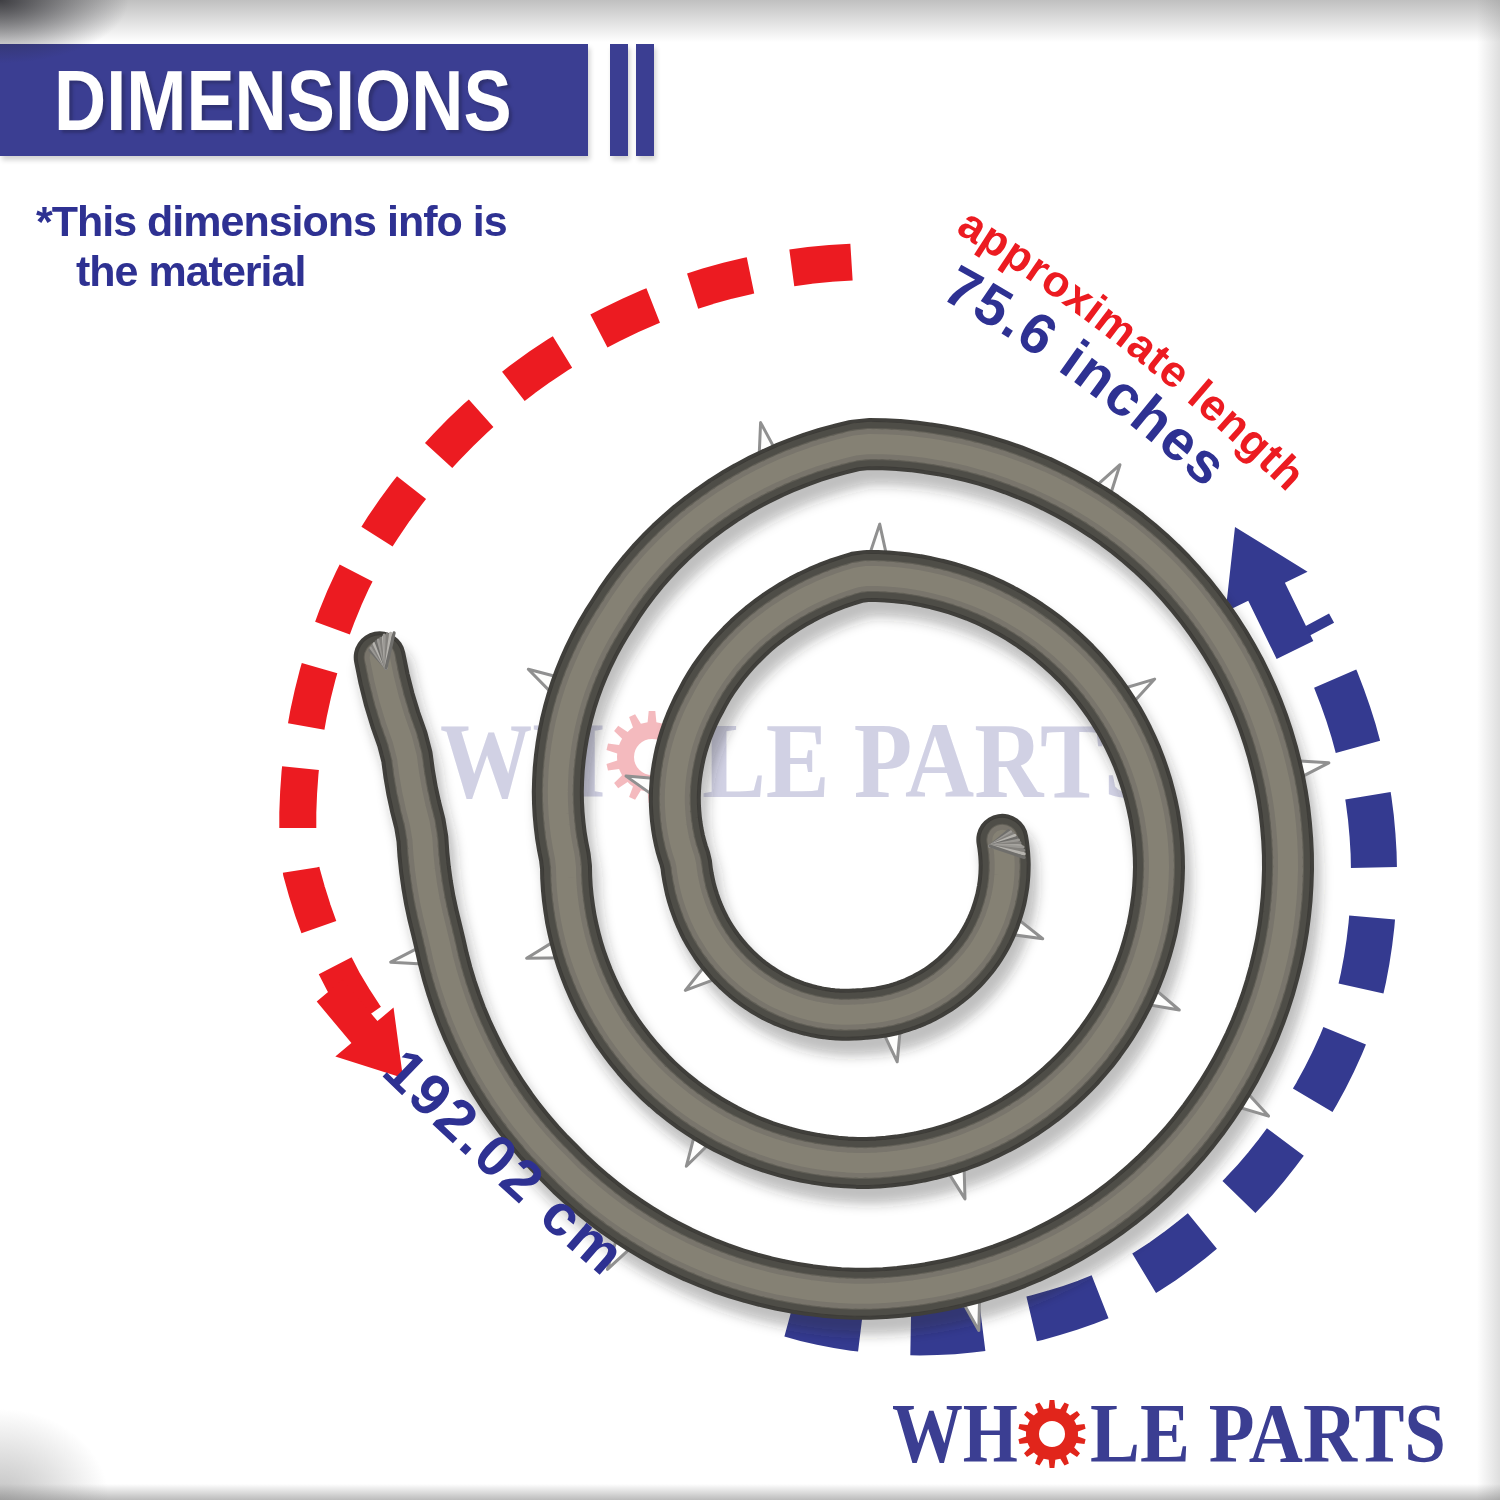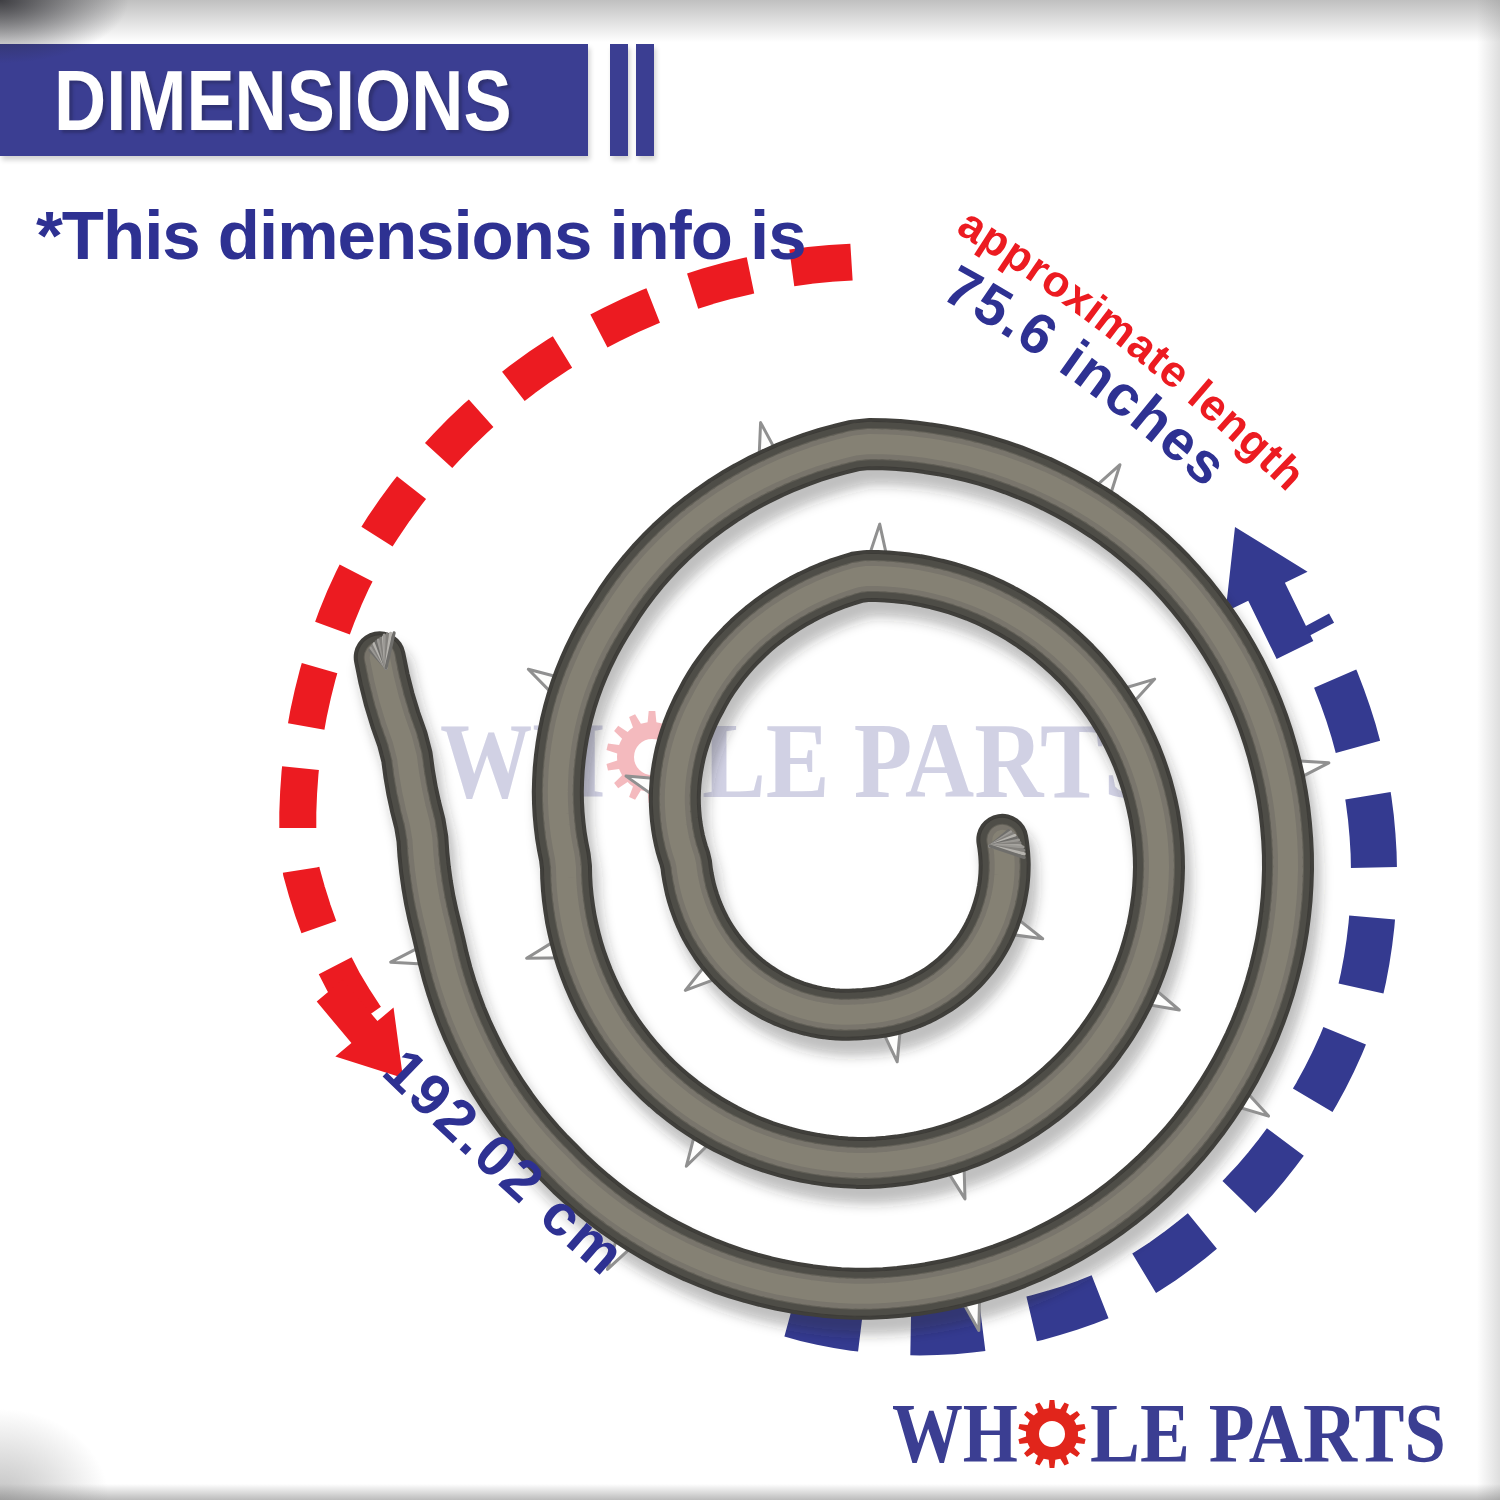--- a/index.html
+++ b/index.html
@@ -28,21 +28,21 @@
   .banner-title{font-size:86px;font-weight:700;color:#fff;white-space:nowrap;
     transform:scaleX(.84);transform-origin:left center;
     text-shadow:4px 3px 3px rgba(30,30,60,.35);}
   .banner-bar{position:absolute;top:44px;height:112px;width:18px;z-index:3;
     background:var(--brand-blue);box-shadow:2px 4px 5px rgba(0,0,0,.18);}
   .banner-bar.bar1{left:610px;}
   .banner-bar.bar2{left:636px;}
 
   
   .note{position:absolute;left:36px;top:196px;z-index:3;}
-  .note-line{font-size:69px;font-weight:700;color:var(--note-blue);
+  .note-line{font-size:43px;font-weight:700;color:var(--note-blue);
     line-height:1.17;letter-spacing:-1px;white-space:nowrap;}
   .note-line.indent{padding-left:40px;}
   .note .red{color:var(--accent-red);}
 
   
   .lbl{font-family:"Liberation Sans",sans-serif;font-weight:700;}
   .lbl-approx{font-size:44px;fill:var(--accent-red);letter-spacing:1px;}
   .lbl-inches{font-size:57px;fill:var(--note-blue);letter-spacing:2px;}
   .lbl-cm{font-size:58px;fill:var(--note-blue);letter-spacing:3px;}
   .logo-text{font-family:"Liberation Serif",serif;font-weight:700;font-size:84px;
@@ -60,20 +60,21 @@
 <div class="page">
 
   <div class="banner">
     <span class="banner-title">DIMENSIONS</span>
   </div>
   <div class="banner-bar bar1"></div>
   <div class="banner-bar bar2"></div>
 
   <div class="note">
     <div class="note-line">*This dimensions info is</div>
+    <div class="note-line indent">the material</div>
   </div>
 
   <svg id="scene" viewBox="0 0 1500 1500">
     <defs>
       <filter id="blur6" x="-20%" y="-20%" width="140%" height="140%">
         <feGaussianBlur stdDeviation="6"></feGaussianBlur>
       </filter>
       <path id="p-approx" d="M955 232 Q1140 345 1320 525" fill="none"></path>
       <path id="p-inches" d="M940 298 Q1104 386 1268 548" fill="none"></path>
       <path id="p-cm" d="M380 1074 Q521 1211 700 1360" fill="none"></path>

